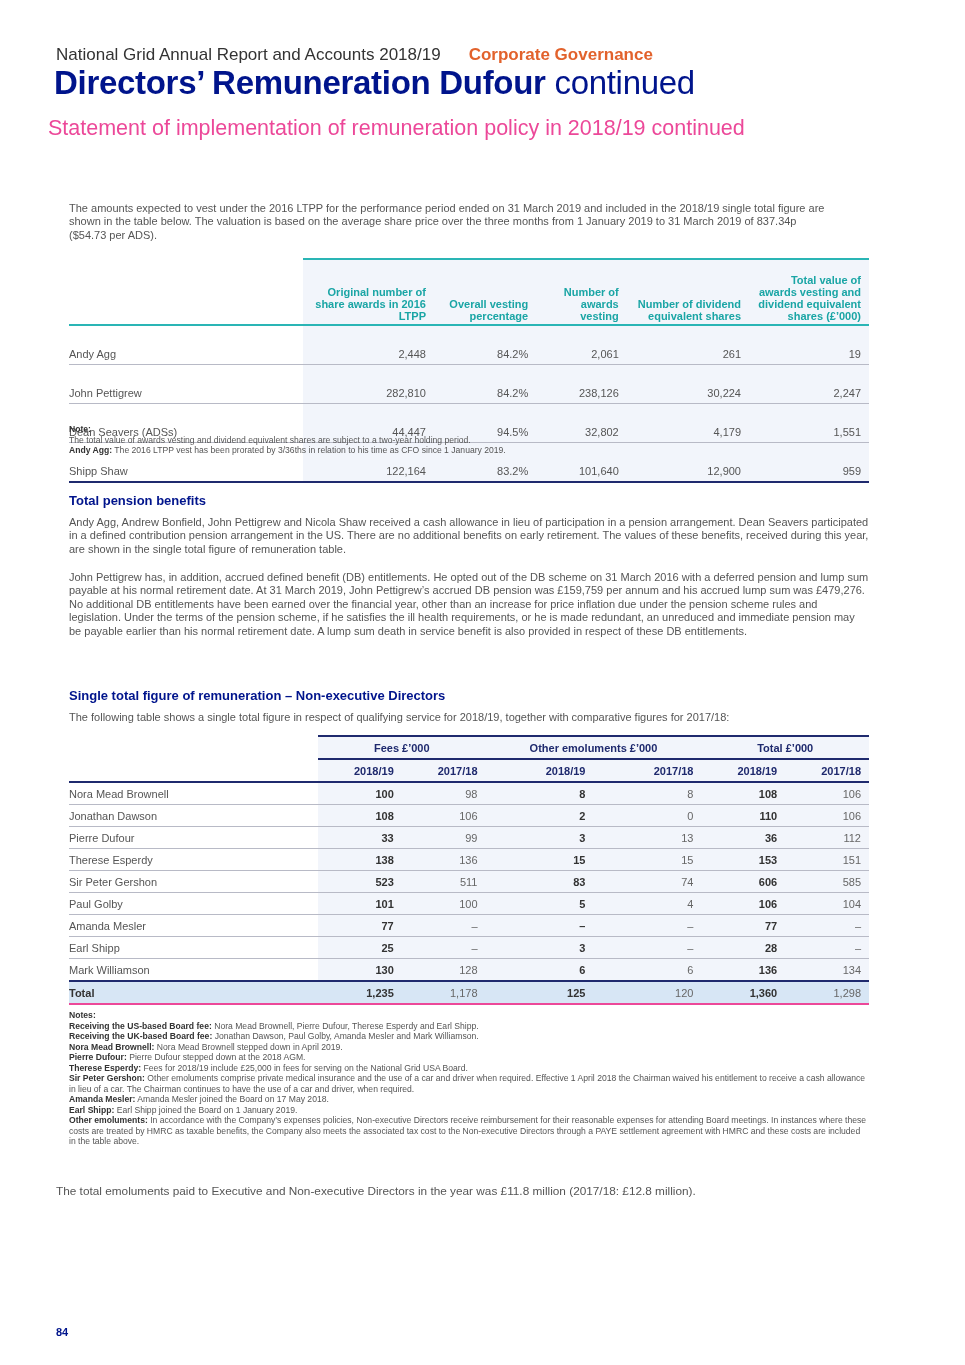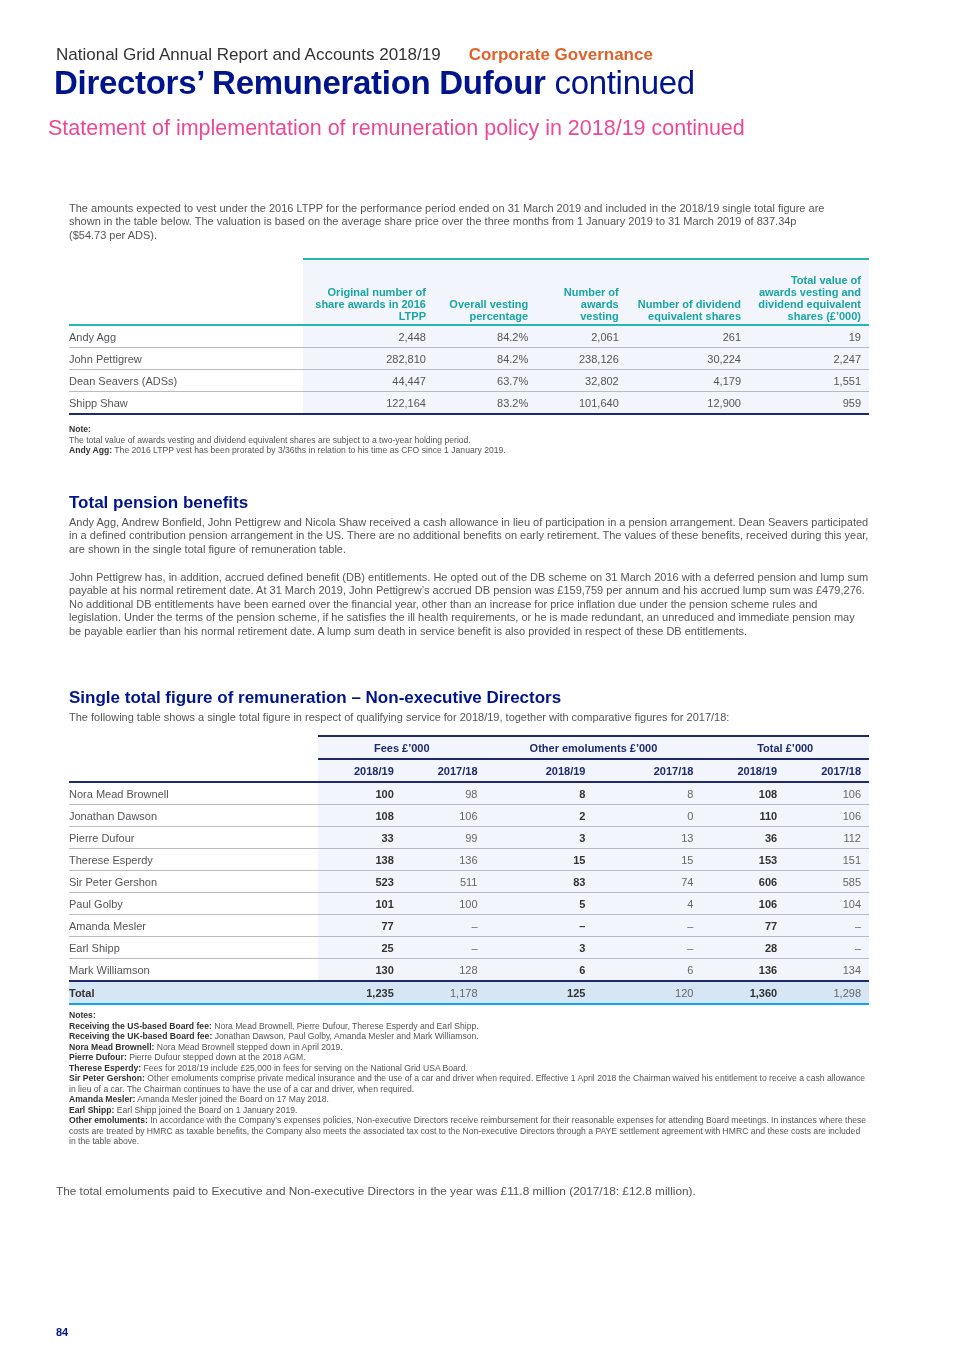--- a/index.html
+++ b/index.html
@@ -11,42 +11,42 @@
   .title b { font-weight: bold; }
   .title span.cont { font-weight: normal; }
   .subtitle { left: 48px; top: 116px; font-size: 21.5px; color: #ec4899; white-space: nowrap; }
   .para { font-size: 11px; line-height: 13.4px; color: #555; }
   .intro { left: 69px; top: 202px; width: 760px; }
   table { border-collapse: collapse; font-size: 11px; }
   .ltpp { left: 69px; top: 258px; width: 800px; }
   .ltpp th { color: #1aa5a5; font-weight: bold; text-align: right; vertical-align: bottom; padding: 0 8px 0 4px; line-height: 12px; }
   .ltpp thead tr.toprule th.data { border-top: 2px solid #2ab5b5; }
   .ltpp thead th { border-bottom: 2px solid #2ab5b5; height: 62px; padding-bottom: 2px; }
-  .ltpp td { height: 21px; border-bottom: 1px solid #b8bac6; text-align: right; padding: 0 8px 0 4px; color: #555; }
+  .ltpp td { height: 21px; border-bottom: 1px solid #b8bac6; text-align: right; padding: 17px 8px 0 4px; color: #555; }
   .ltpp td.name { text-align: left; padding-left: 0; width: 222px; }
   .ltpp td.tint, .ltpp th.tint { background: #f2f5fb; }
   .ltpp tbody tr:last-child td { border-bottom: 2px solid #1f2a6e; }
   .note-small { font-size: 8.6px; line-height: 10.5px; color: #555; }
   .note-small b { color: #333; }
   .note1 { left: 69px; top: 424px; width: 800px; }
-  .h2 { font-size: 17px; font-weight: bold; color: #00148c; white-space: nowrap; }
+  .h2 { font-size: 13px; font-weight: bold; color: #00148c; white-space: nowrap; }
   .pension-h { left: 69px; top: 493px; }
   .pension-p1 { left: 69px; top: 516px; width: 800px; }
   .pension-p2 { left: 69px; top: 571px; width: 800px; }
   .ned-h { left: 69px; top: 688px; }
   .ned-intro { left: 69px; top: 711px; width: 800px; }
   .ned { left: 69px; top: 735px; width: 800px; }
   .ned th { color: #1f2a6e; font-weight: bold; height: 21px; padding: 0 8px; }
   .ned th.grp { text-align: center; border-top: 2px solid #1f2a6e; border-bottom: 2px solid #1f2a6e; }
   .ned th.yr { text-align: right; border-bottom: 2px solid #1f2a6e; }
   .ned td { height: 21px; border-bottom: 1px solid #b8bac6; text-align: right; padding: 0 8px; color: #666; }
   .ned td.name { text-align: left; padding-left: 0; width: 233px; color: #555; }
   .ned td.bold { font-weight: bold; color: #333; }
   .ned .tint { background: #f2f5fb; }
-  .ned tr.total td { background: #d7e6f5; border-top: 2px solid #1f2a6e; border-bottom: 2px solid #0ea5e9; }
+  .ned tr.total td { background: #d7e6f5; border-top: 2px solid #1f2a6e; border-bottom: 2px solid #ec4899; }
   .ned tr.total td.name { font-weight: bold; color: #333; }
   .notes2 { left: 69px; top: 1010px; width: 800px; }
   .closing { left: 56px; top: 1184px; width: 860px; font-size: 11.8px; color: #555; }
   .pageno { left: 56px; top: 1326px; font-size: 11px; font-weight: bold; color: #00148c; }
 </style>
 </head>
 <body>
 
 <div class="abs running-head">
   <span>National Grid Annual Report and Accounts 2018/19</span><span class="section">Corporate Governance</span>
@@ -81,21 +81,21 @@
       <td class="name">John Pettigrew</td>
       <td class="tint">282,810</td>
       <td class="tint">84.2%</td>
       <td class="tint">238,126</td>
       <td class="tint">30,224</td>
       <td class="tint">2,247</td>
     </tr>
     <tr>
       <td class="name">Dean Seavers (ADSs)</td>
       <td class="tint">44,447</td>
-      <td class="tint">63.7%</td>
+      <td class="tint">94.5%</td>
       <td class="tint">32,802</td>
       <td class="tint">4,179</td>
       <td class="tint">1,551</td>
     </tr>
     <tr>
       <td class="name">Shipp Shaw</td>
       <td class="tint">122,164</td>
       <td class="tint">83.2%</td>
       <td class="tint">101,640</td>
       <td class="tint">12,900</td>

